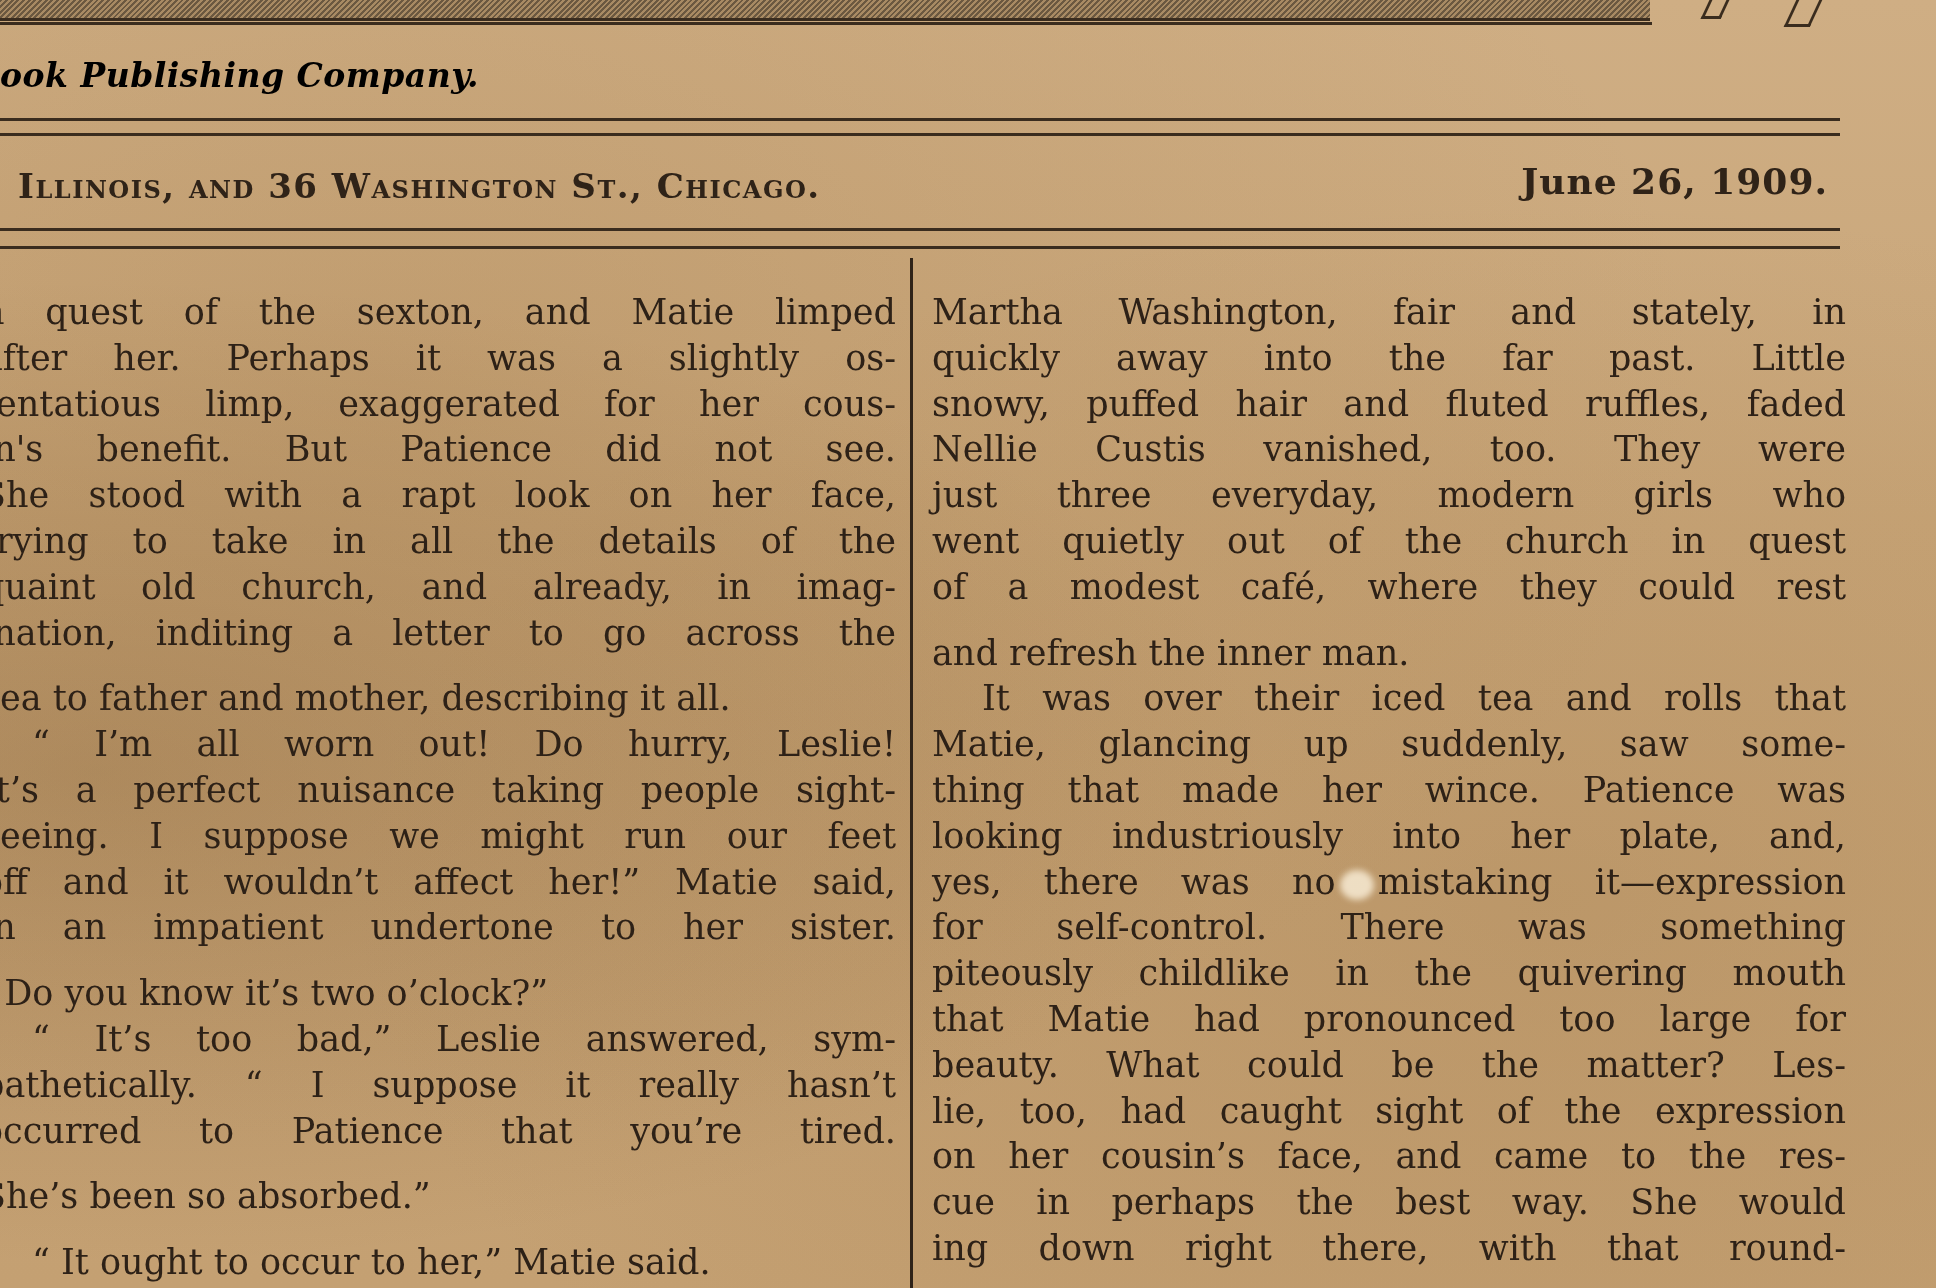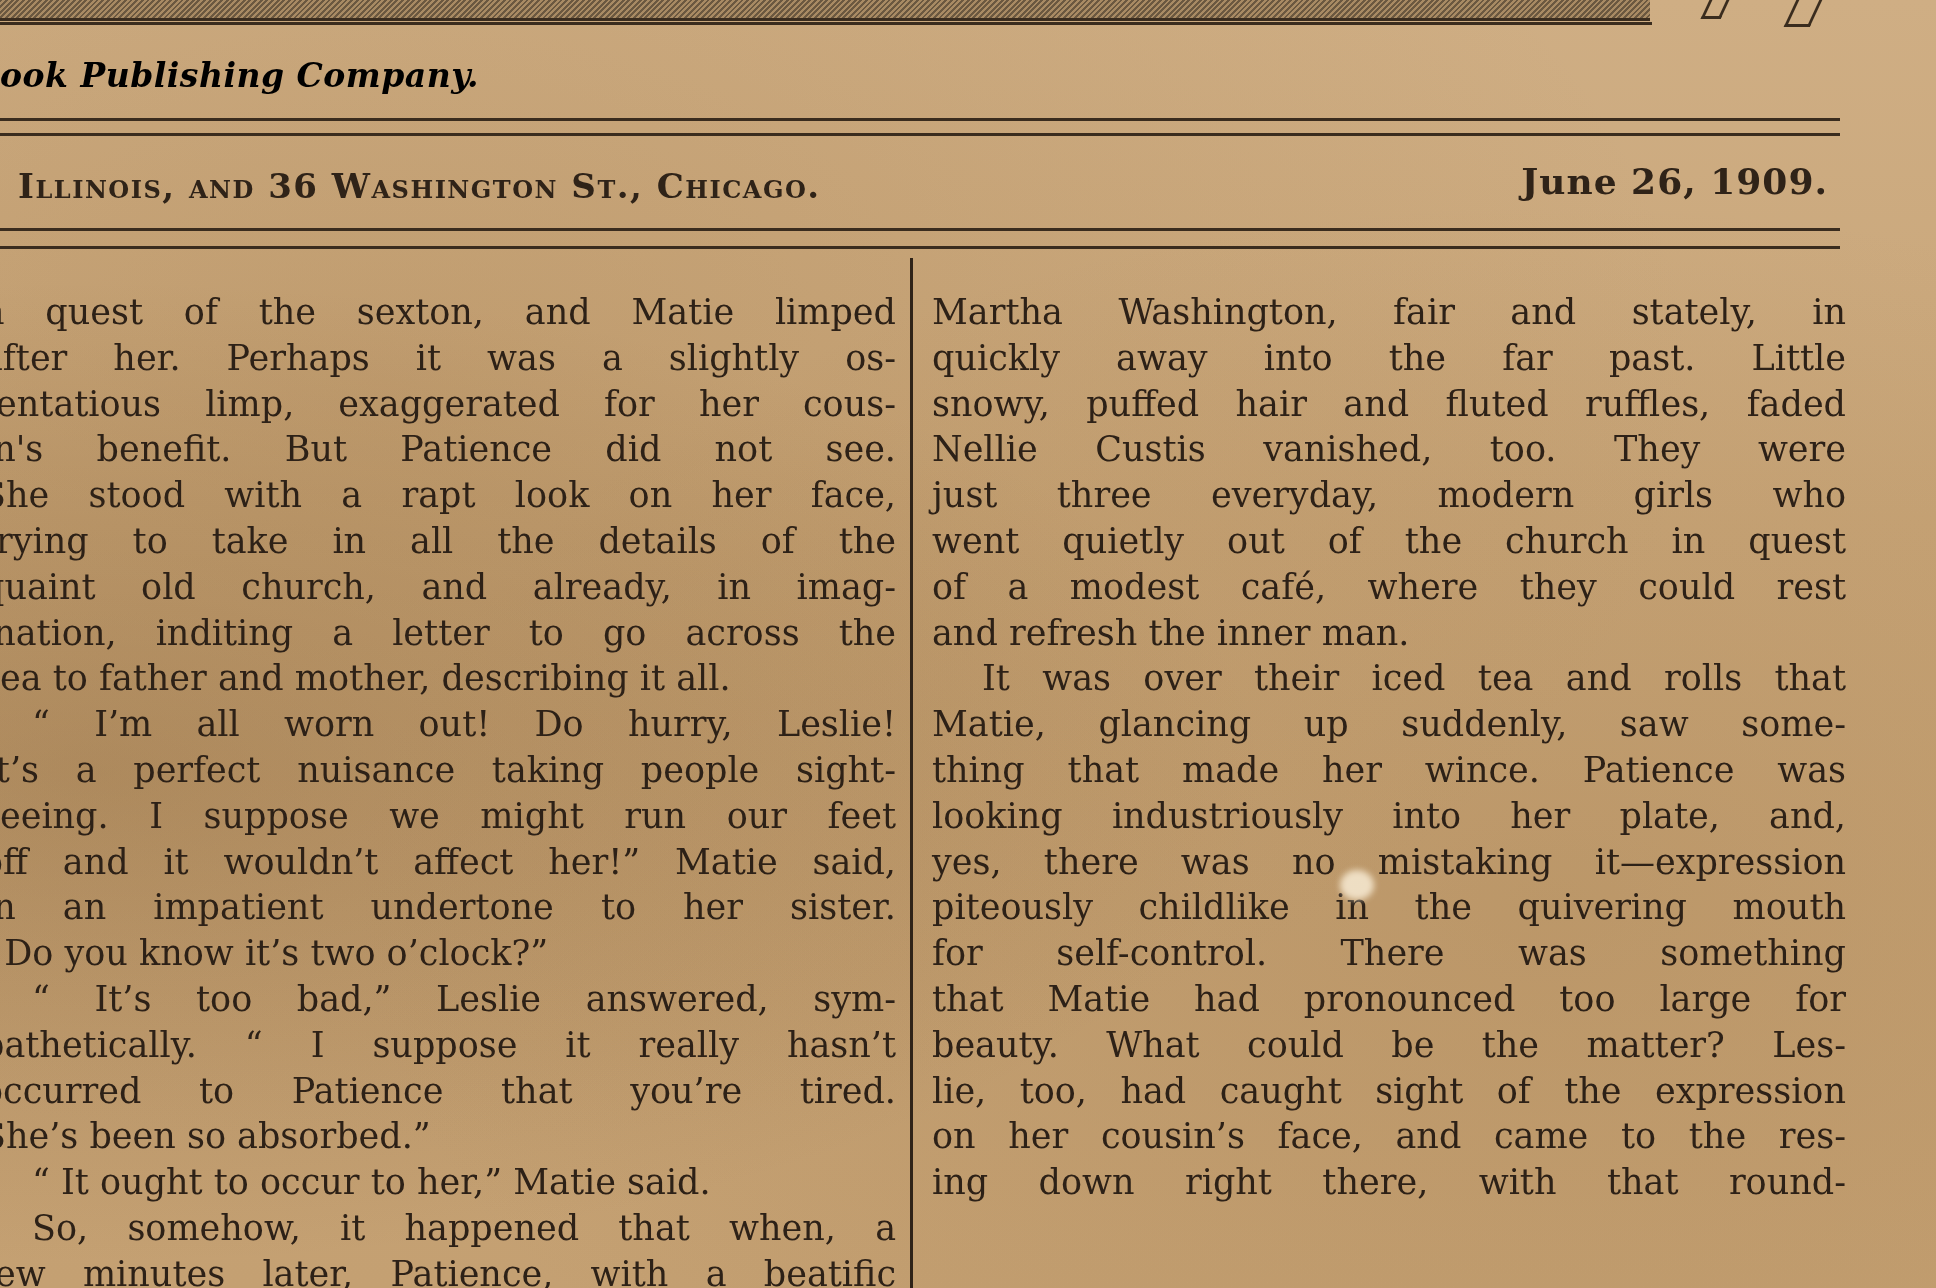--- a/index.html
+++ b/index.html
@@ -56,21 +56,21 @@
     font-family: "DejaVu Serif", serif; font-size: 35px; line-height: 45.8px;
     color: #2d2117;
   }
   .col-left { left: 0; width: 896px; }
   .col-right { left: 932px; width: 914px; }
   .line {
     display: block; white-space: nowrap; text-align: justify; text-align-last: justify;
     height: 45.8px; overflow: visible;
   }
   .col-left .line { margin-left: -18px; width: 914px; }
-  .line.last { text-align-last: left; }
+  .line.last { text-align-last: left; margin-top: 20px; }
   .line.indent { padding-left: 50px; box-sizing: border-box; }
   .stain {
     position: absolute; border-radius: 50%;
     background: rgba(255,245,225,0.75); filter: blur(3px);
   }
 </style>
 </head>
 <body>
 
 <div class="masthead-strip"></div>
@@ -122,22 +122,23 @@
     <span class="line">Nellie Custis vanished, too.  They were</span>
     <span class="line">just three everyday, modern girls who</span>
     <span class="line">went quietly out of the church in quest</span>
     <span class="line">of a modest café, where they could rest</span>
     <span class="line last">and refresh the inner man.</span>
     <span class="line indent">It was over their iced tea and rolls that</span>
     <span class="line">Matie, glancing up suddenly, saw some-</span>
     <span class="line">thing that made her wince.  Patience was</span>
     <span class="line">looking industriously into her plate, and,</span>
     <span class="line">yes, there was no mistaking it—expression</span>
+    <span class="line">for self-control.  There was something</span>
     <span class="line">piteously childlike in the quivering mouth</span>
-    <span class="line">for self-control.  There was something</span>
     <span class="line">that Matie had pronounced too large for</span>
     <span class="line">beauty.  What could be the matter?  Les-</span>
     <span class="line">lie, too, had caught sight of the expression</span>
     <span class="line">on her cousin’s face, and came to the res-</span>
+    <span class="line">cue in perhaps the best way.  She would</span>
     <span class="line">ing down right there, with that round-</span>
   </div>
 
 <div class="stain" style="left:1340px; top:870px; width:34px; height:30px;"></div>
 
 </body></html>

